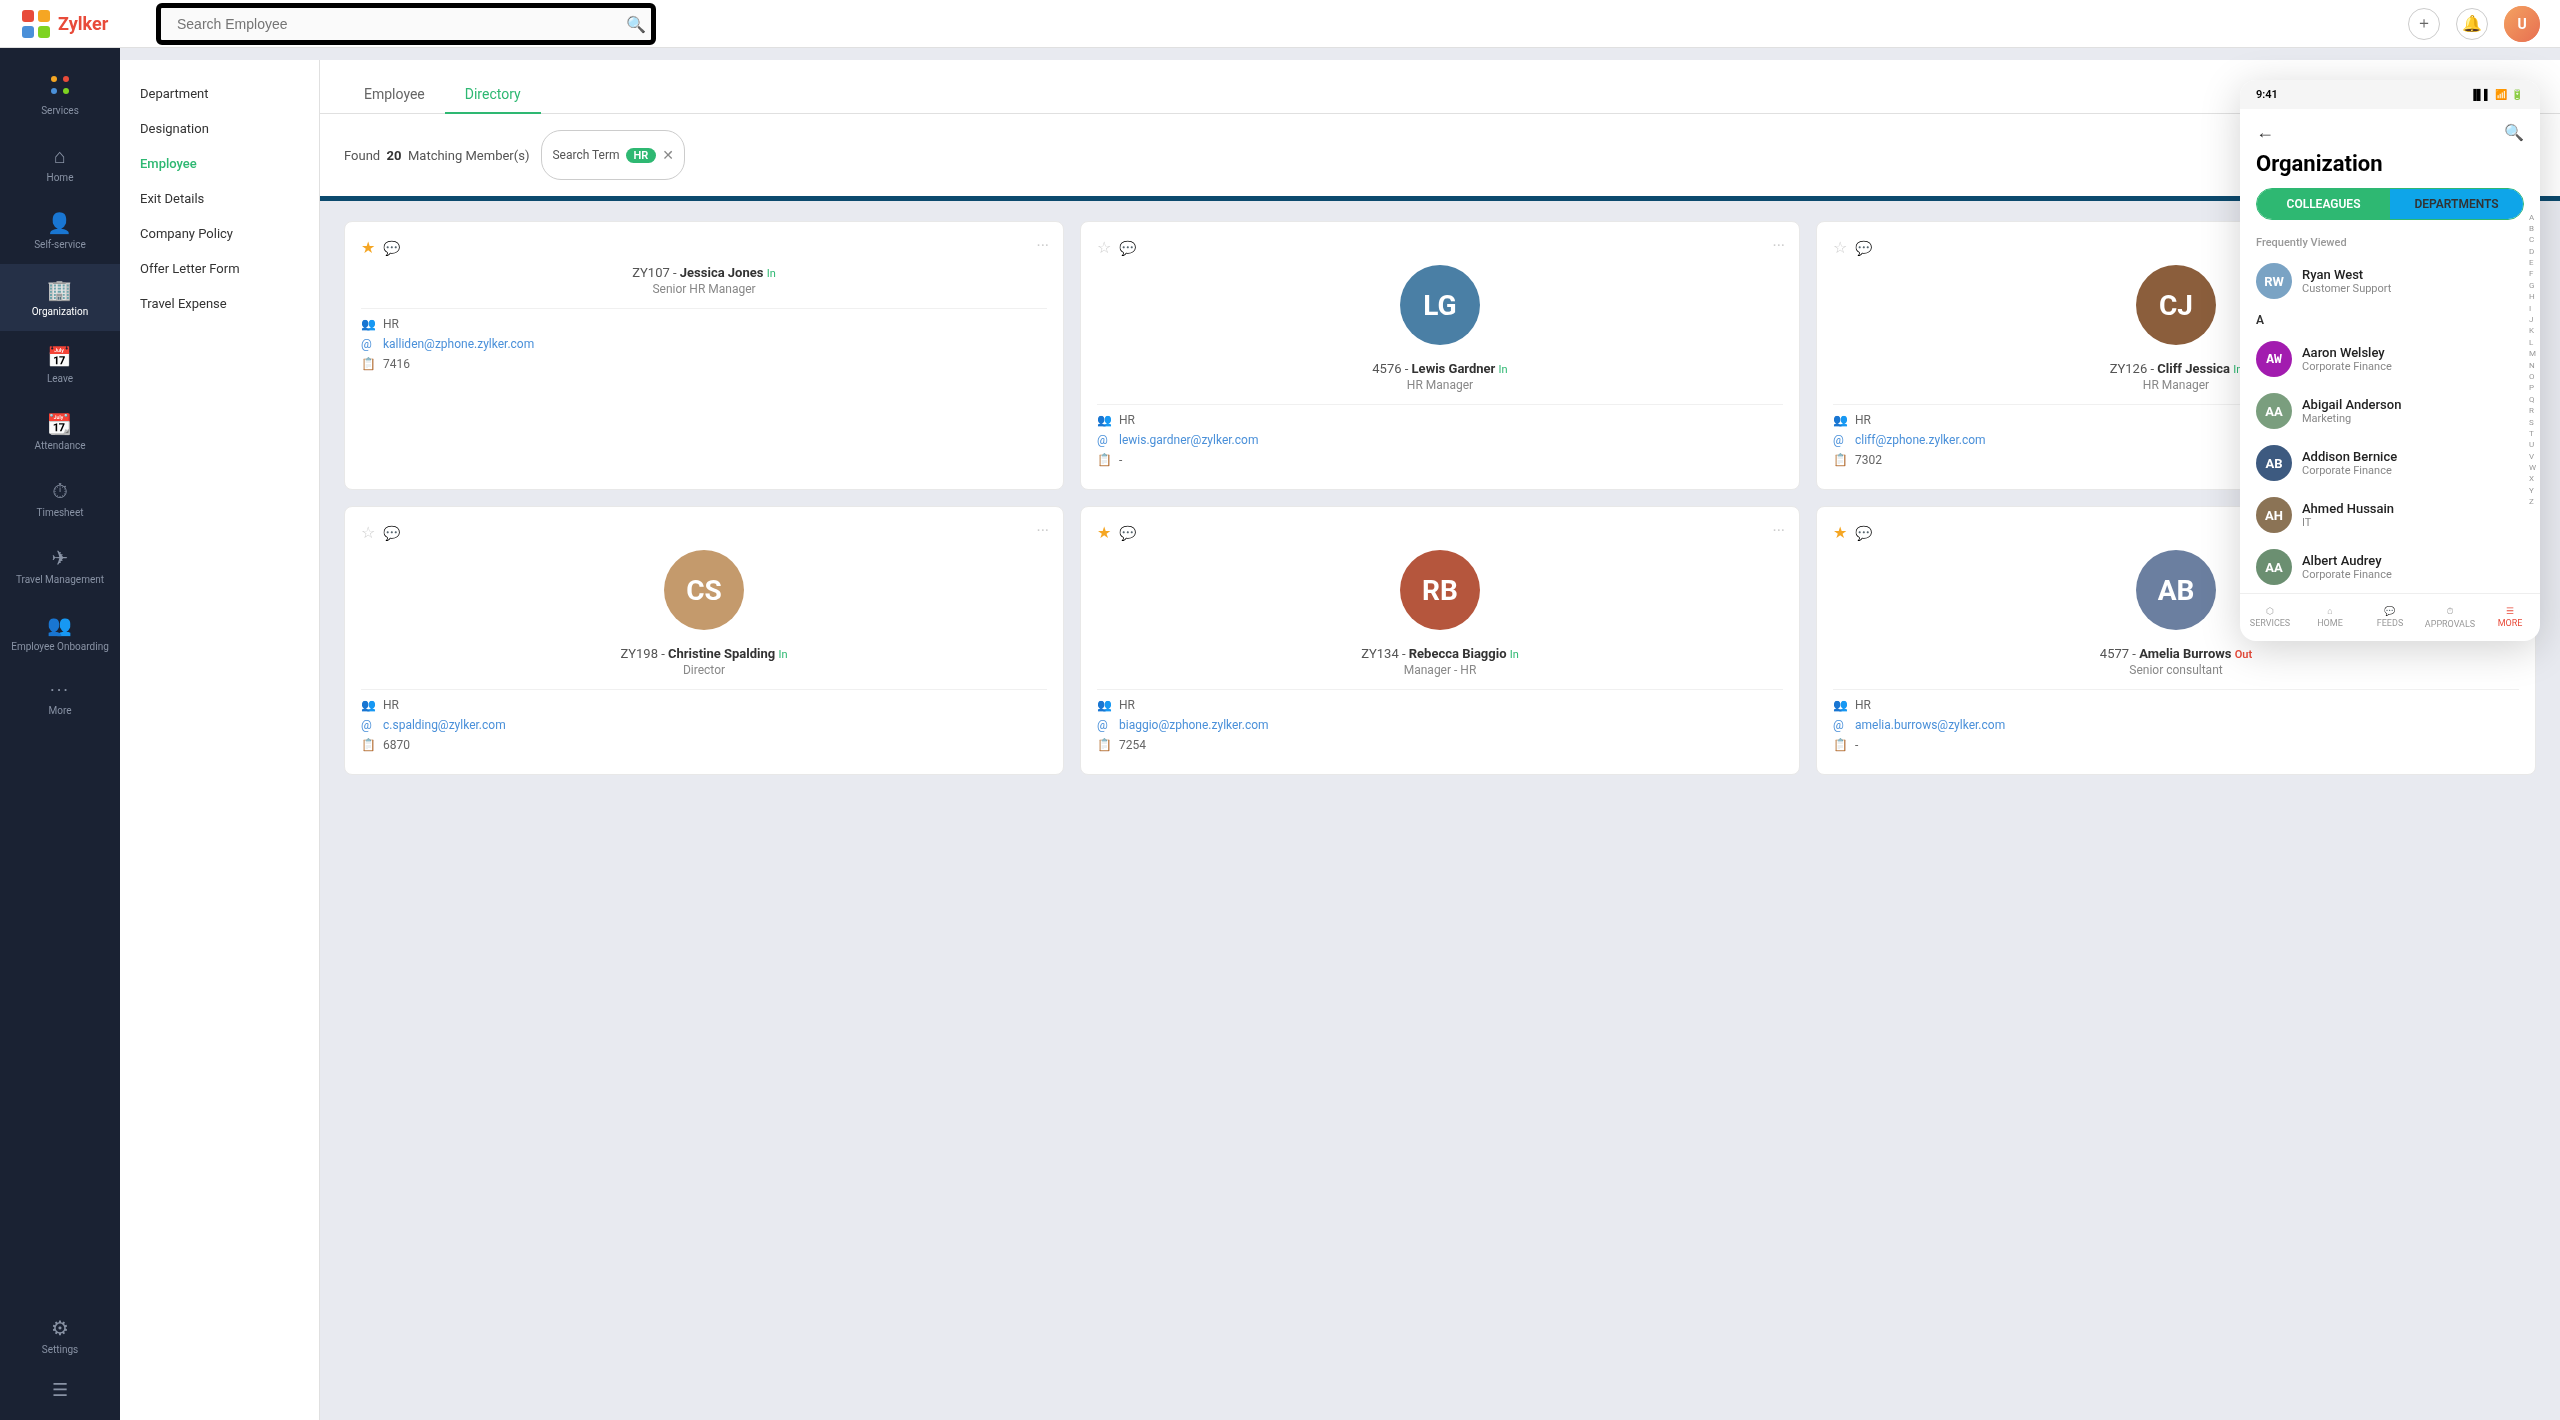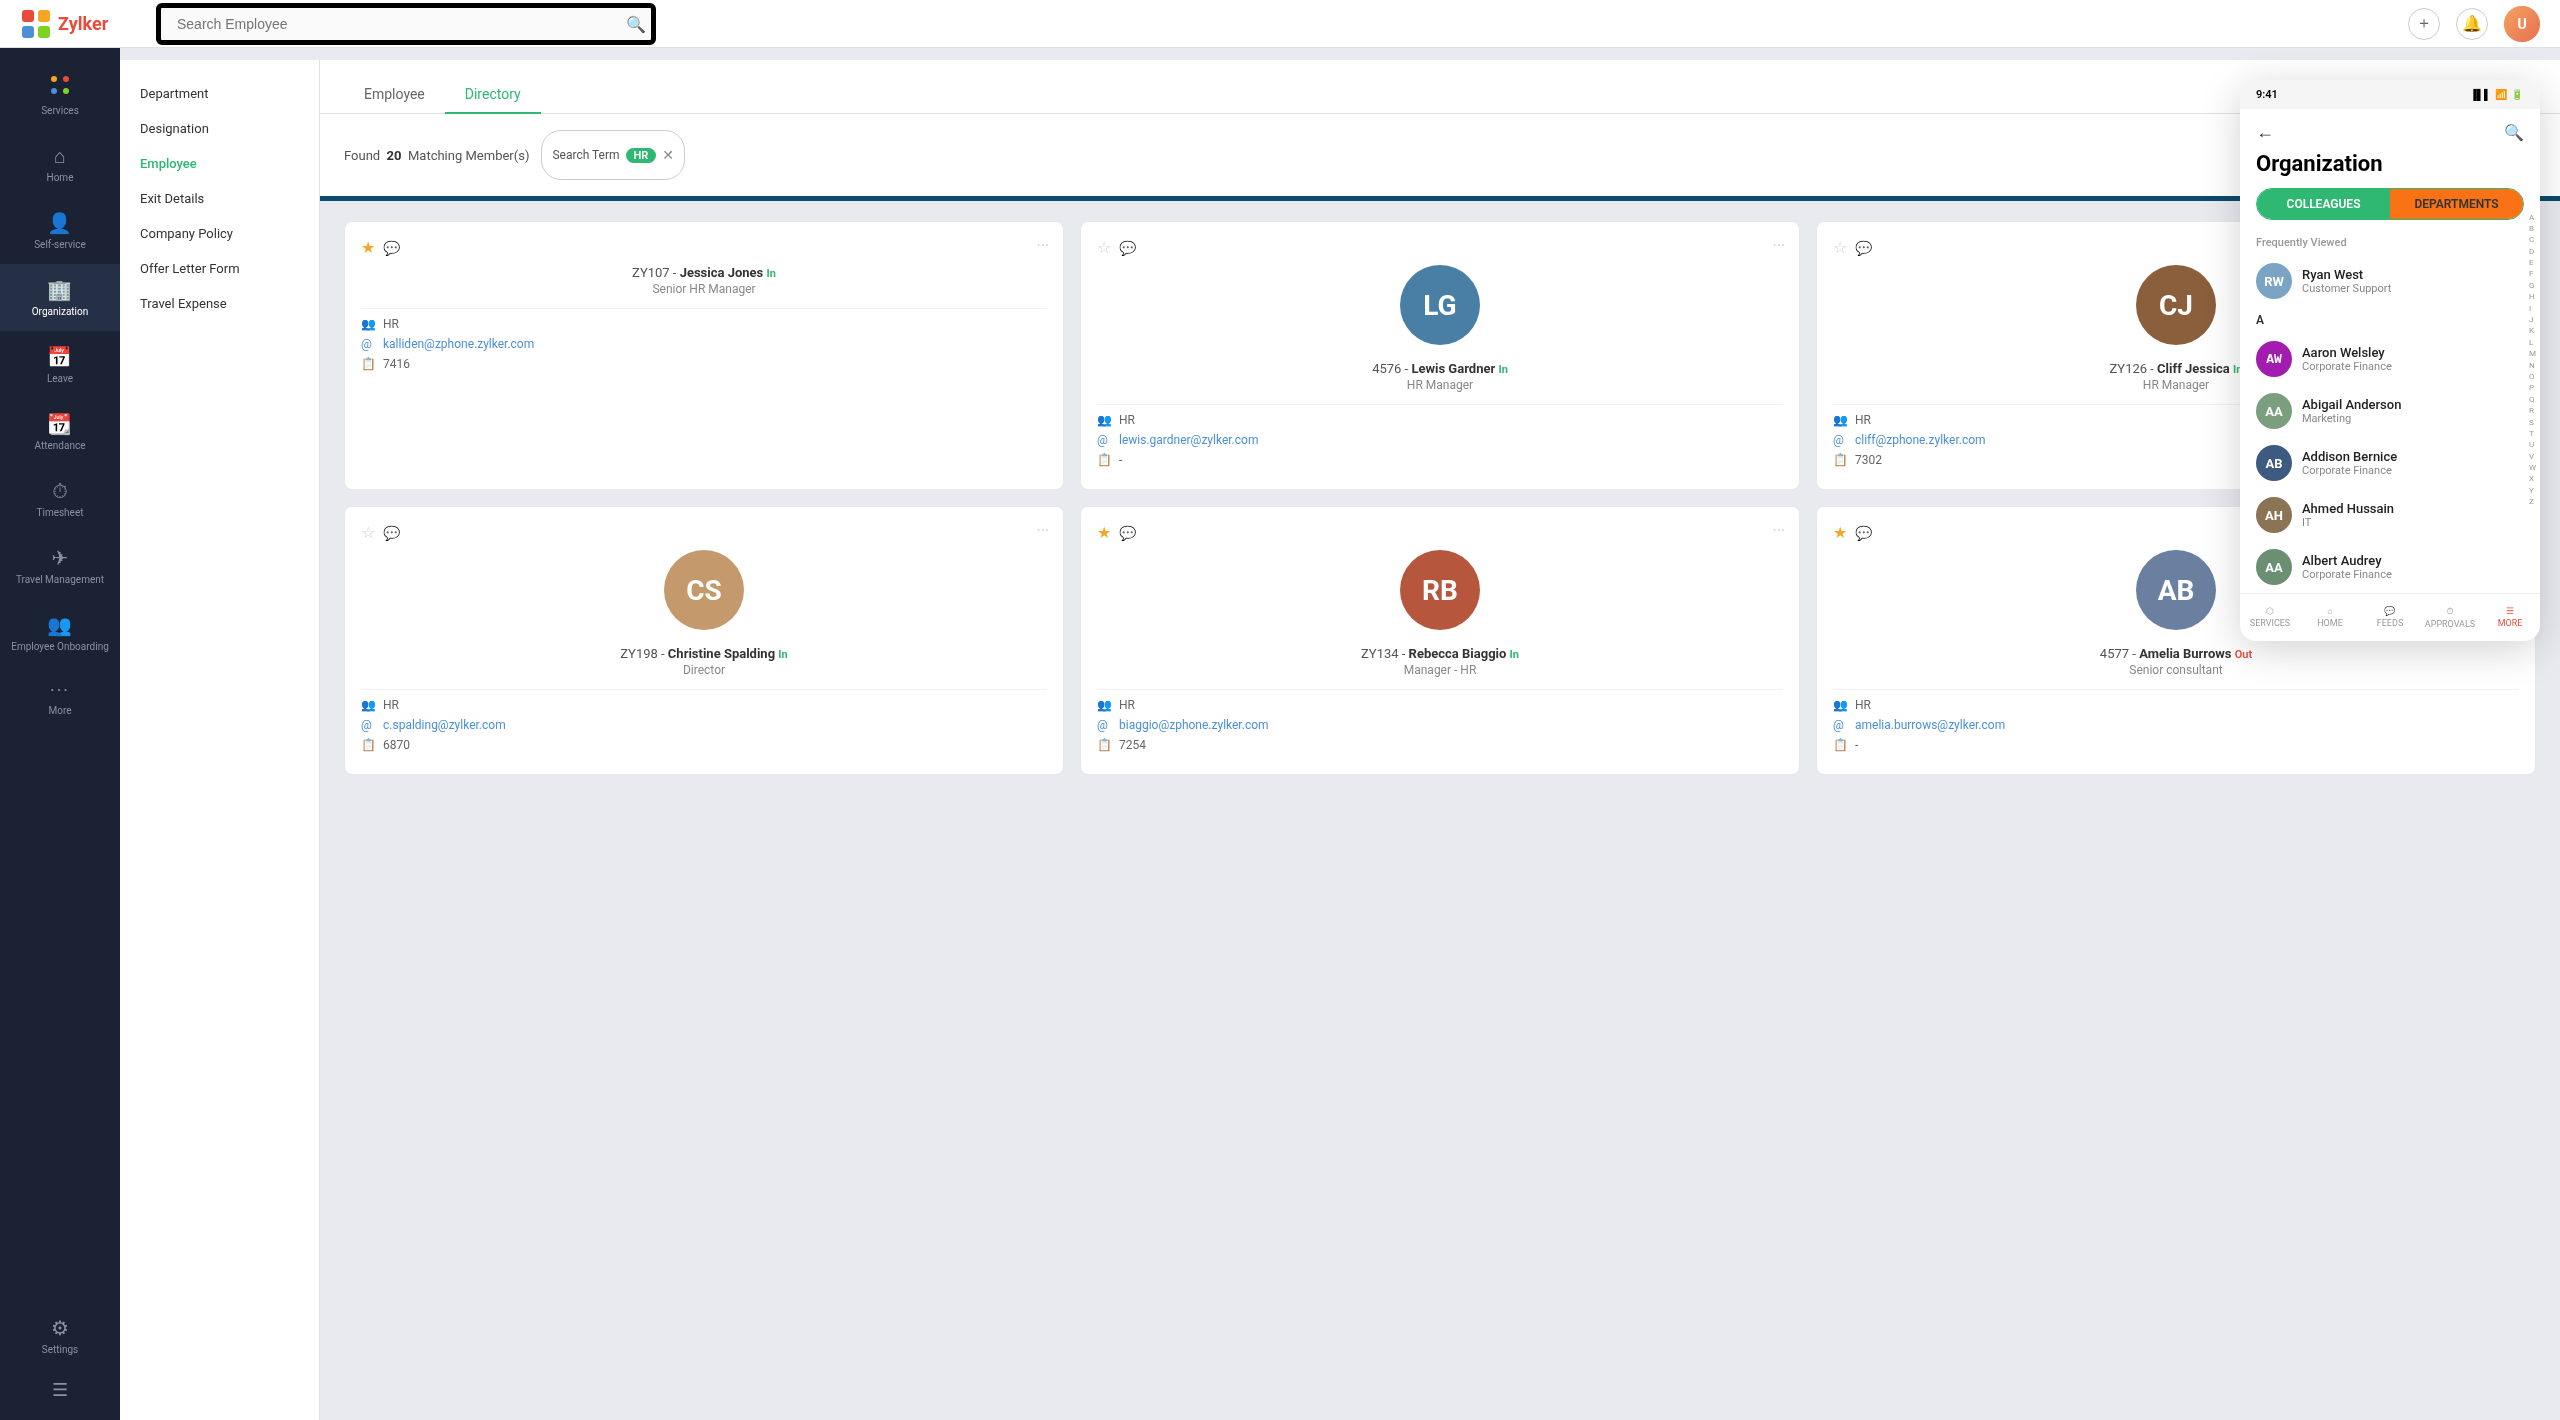--- a/index.html
+++ b/index.html
@@ -48,38 +48,38 @@
     .card-actions { display: flex; align-items: center; gap: 8px; margin-bottom: 8px; }
     .star-icon { color: #ccc; font-size: 16px; cursor: pointer; }
     .star-icon.active { color: #f5a623; }
     .chat-icon { color: #4a90d9; font-size: 14px; cursor: pointer; }
     .more-icon { position: absolute; top: 14px; right: 14px; color: #ccc; font-size: 16px; cursor: pointer; }
     .card-photo { display: flex; justify-content: center; margin: 8px 0 16px; }
     .avatar-circle { width: 80px; height: 80px; border-radius: 50%; display: flex; align-items: center; justify-content: center; font-size: 28px; font-weight: 700; color: #fff; }
     .card-name { text-align: center; font-size: 13px; color: #555; margin-bottom: 2px; }
     .card-name strong { color: #333; }
     .card-role { text-align: center; font-size: 12px; color: #888; margin-bottom: 12px; }
-    .status-in { color: #2eb872; font-size: 11px; font-weight: 700; margin-top: 43px; }
+    .status-in { color: #2eb872; font-size: 11px; font-weight: 400; margin-top: 43px; }
     .status-out { color: #e84b3a; font-size: 11px; font-weight: 600; }
     .card-divider { border: none; border-top: 1px solid #f0f0f0; margin: 8px 0; }
     .card-info { display: flex; align-items: center; gap: 8px; font-size: 12px; color: #666; margin-bottom: 6px; }
     .card-info .info-icon { color: #4a90d9; font-size: 12px; width: 14px; }
     .card-info a { color: #4a90d9; text-decoration: none; }
 
     
     .mobile-overlay { position: fixed; right: 20px; top: 80px; width: 300px; background: #fff; border-radius: 16px; box-shadow: 0 8px 40px rgba(0,0,0,0.18); z-index: 200; overflow: hidden; }
     .mobile-status-bar { background: #f5f5f5; padding: 8px 16px; display: flex; align-items: center; justify-content: space-between; font-size: 11px; font-weight: 600; }
     .mobile-header { display: flex; align-items: center; justify-content: space-between; padding: 12px 16px 8px; }
     .mobile-back { color: #333; font-size: 18px; cursor: pointer; }
     .mobile-search-icon { color: #333; font-size: 16px; cursor: pointer; }
     .mobile-title { font-size: 22px; font-weight: 700; padding: 0 16px 12px; }
     .mobile-tabs { display: flex; margin: 0 16px 12px; border-radius: 20px; overflow: hidden; border: 1.5px solid #2eb872; }
     .mobile-tab { flex: 1; padding: 8px; text-align: center; font-size: 12px; font-weight: 600; cursor: pointer; }
     .mobile-tab.active { background: #2eb872; color: #fff; }
-    .mobile-tab.inactive { background: #f97316; color: #333; }
+    .mobile-tab.inactive { background: #0ea5e9; color: #333; }
     .mobile-section-label { font-size: 11px; color: #999; padding: 4px 16px 6px; font-weight: 500; }
     .mobile-list-item { display: flex; align-items: center; gap: 10px; padding: 8px 16px; cursor: pointer; }
     .mobile-avatar-circle { width: 36px; height: 36px; border-radius: 50%; display: flex; align-items: center; justify-content: center; font-size: 13px; font-weight: 700; color: #fff; flex-shrink: 0; }
     .mobile-item-info { flex: 1; }
     .mobile-item-name { font-size: 13px; font-weight: 500; color: #222; }
     .mobile-item-role { font-size: 11px; color: #888; }
     .mobile-alphabet { position: absolute; right: 4px; top: 50%; transform: translateY(-50%); display: flex; flex-direction: column; gap: 1px; }
     .mobile-alpha-letter { font-size: 8px; color: #999; cursor: pointer; line-height: 1.3; }
     .mobile-footer { display: flex; border-top: 1px solid #eee; padding: 8px 0; }
     .mobile-footer-item { flex: 1; display: flex; flex-direction: column; align-items: center; gap: 2px; font-size: 9px; color: #999; cursor: pointer; padding: 4px 0; }

